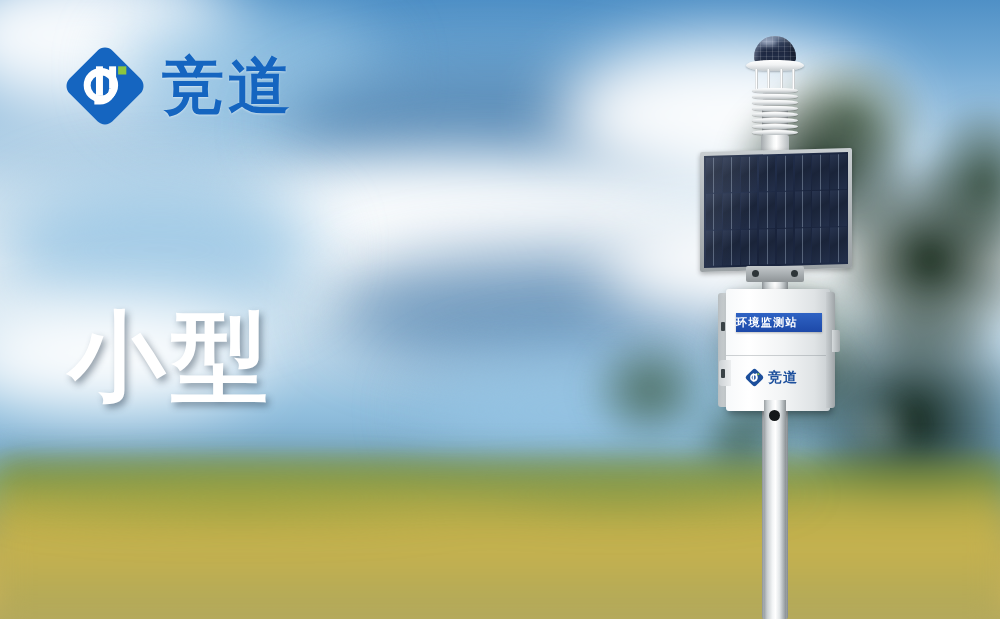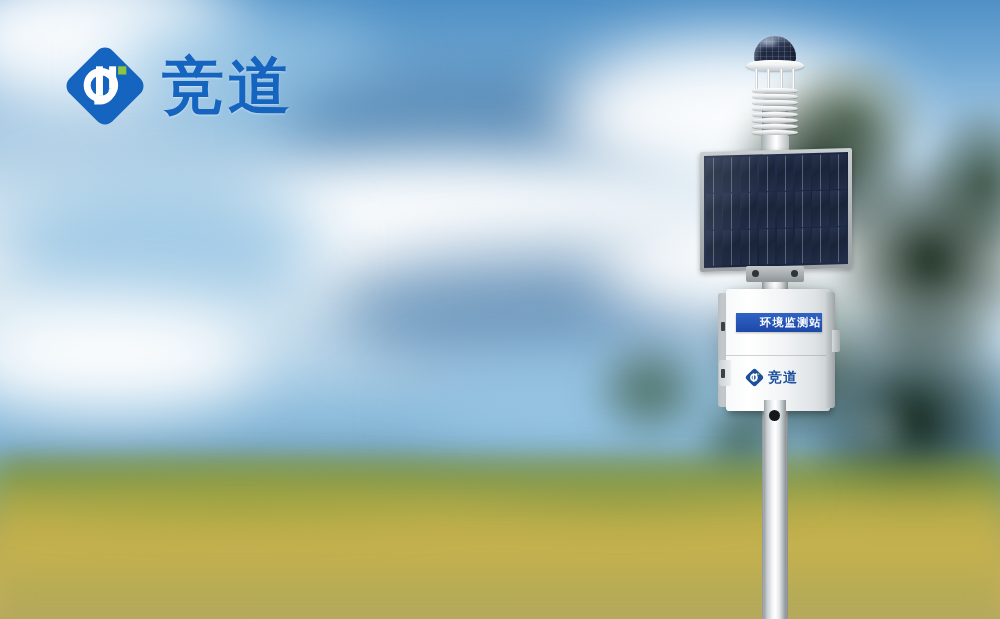--- a/index.html
+++ b/index.html
@@ -233,21 +233,21 @@
     background:linear-gradient(to right,#d5dadc,#a6acaf); border-radius:0 2px 2px 0;
   }
   .cbox-lug {
     position:absolute; left:719px; top:360px; width:12px; height:26px;
     background:linear-gradient(to right,#cdd2d5,#eceeef); border-radius:3px 0 0 3px;
   }
   .gland { position:absolute; width:4px; height:9px; background:#3a4246; border-radius:1px; }
   .banner {
     position:absolute; left:736px; top:313px; width:86px; height:19px;
     background:linear-gradient(to bottom,#2f63c4,#1d49a8);
-    display:flex; align-items:center; justify-content:flex-end;
+    display:flex; align-items:center; justify-content:flex-start;
     box-shadow:0 1px 2px rgba(0,0,0,.25);
   }
   .banner-text {
     color:#fff; font-size:11px; font-weight:700; letter-spacing:1.4px;
     line-height:1; white-space:nowrap;
   }
   .box-logo {
     position:absolute; left:745px; top:366px; width:70px; height:22px;
     display:flex; align-items:center; gap:4px;
   }
@@ -397,16 +397,17 @@
         <rect x="39" y="26" width="8.5" height="36" fill="#ffffff"></rect>
         <rect x="55" y="26" width="8.5" height="27" fill="#ffffff"></rect>
         <rect x="66" y="26" width="10" height="10" fill="#8CC63F"></rect>
         <path d="M63.5 53 a19.5 19.5 0 0 1 -19.5 19.5 h-7 v-8.5 h7 a11 11 0 0 0 11 -11 z" fill="#ffffff"></path>
       </svg>
     </span>
     <span class="brand-name">竞道</span>
   </div>
 
   <div class="headline">
+    <div class="hl-line">小型</div>
   </div>
 
 
 </div>
 
 </body></html>

